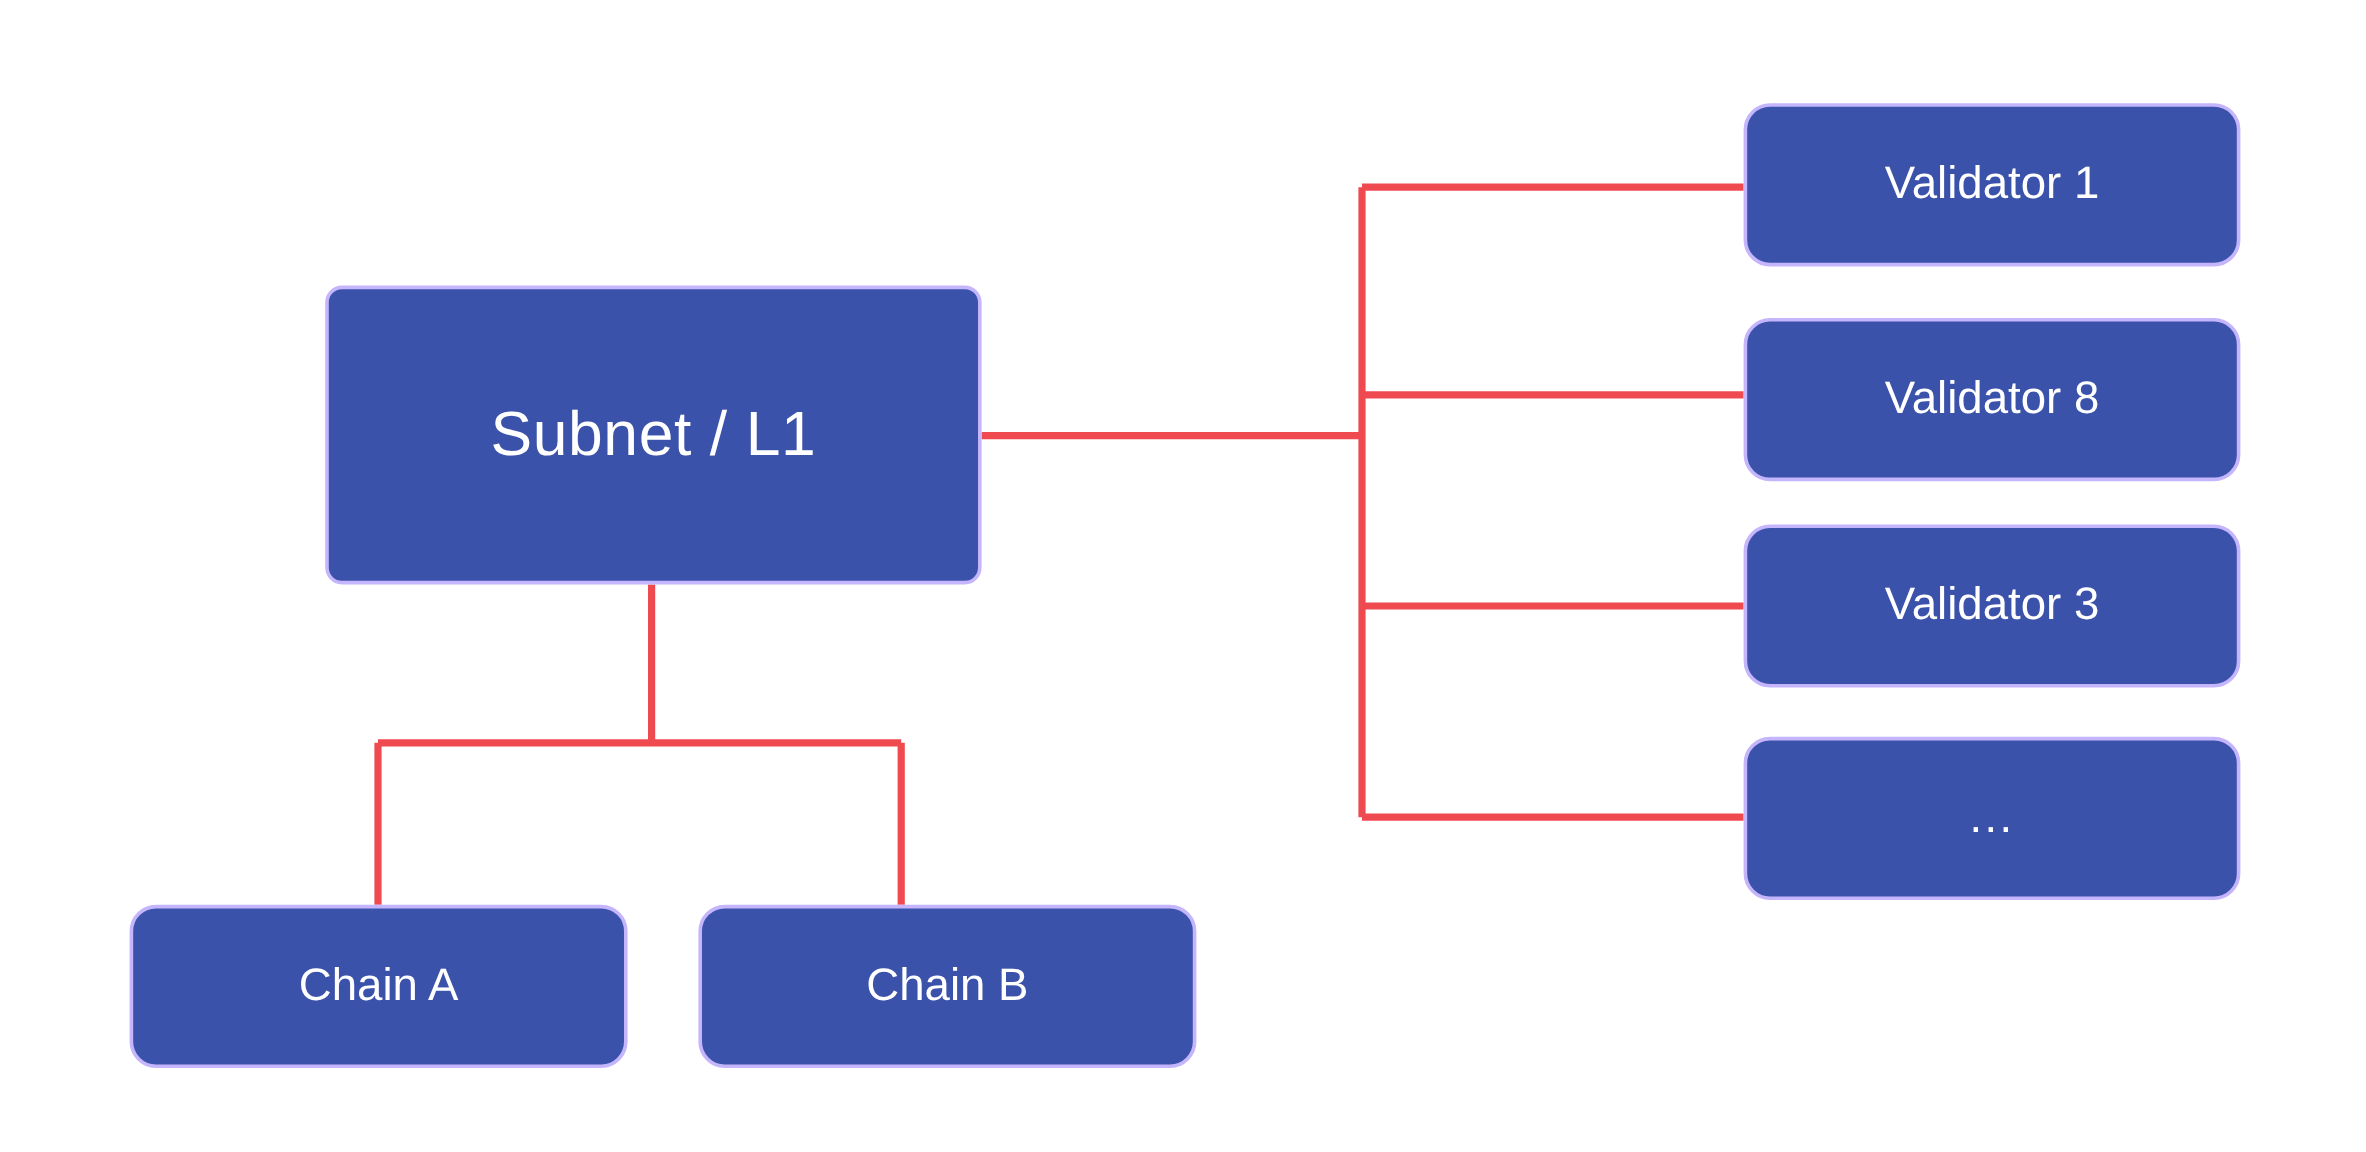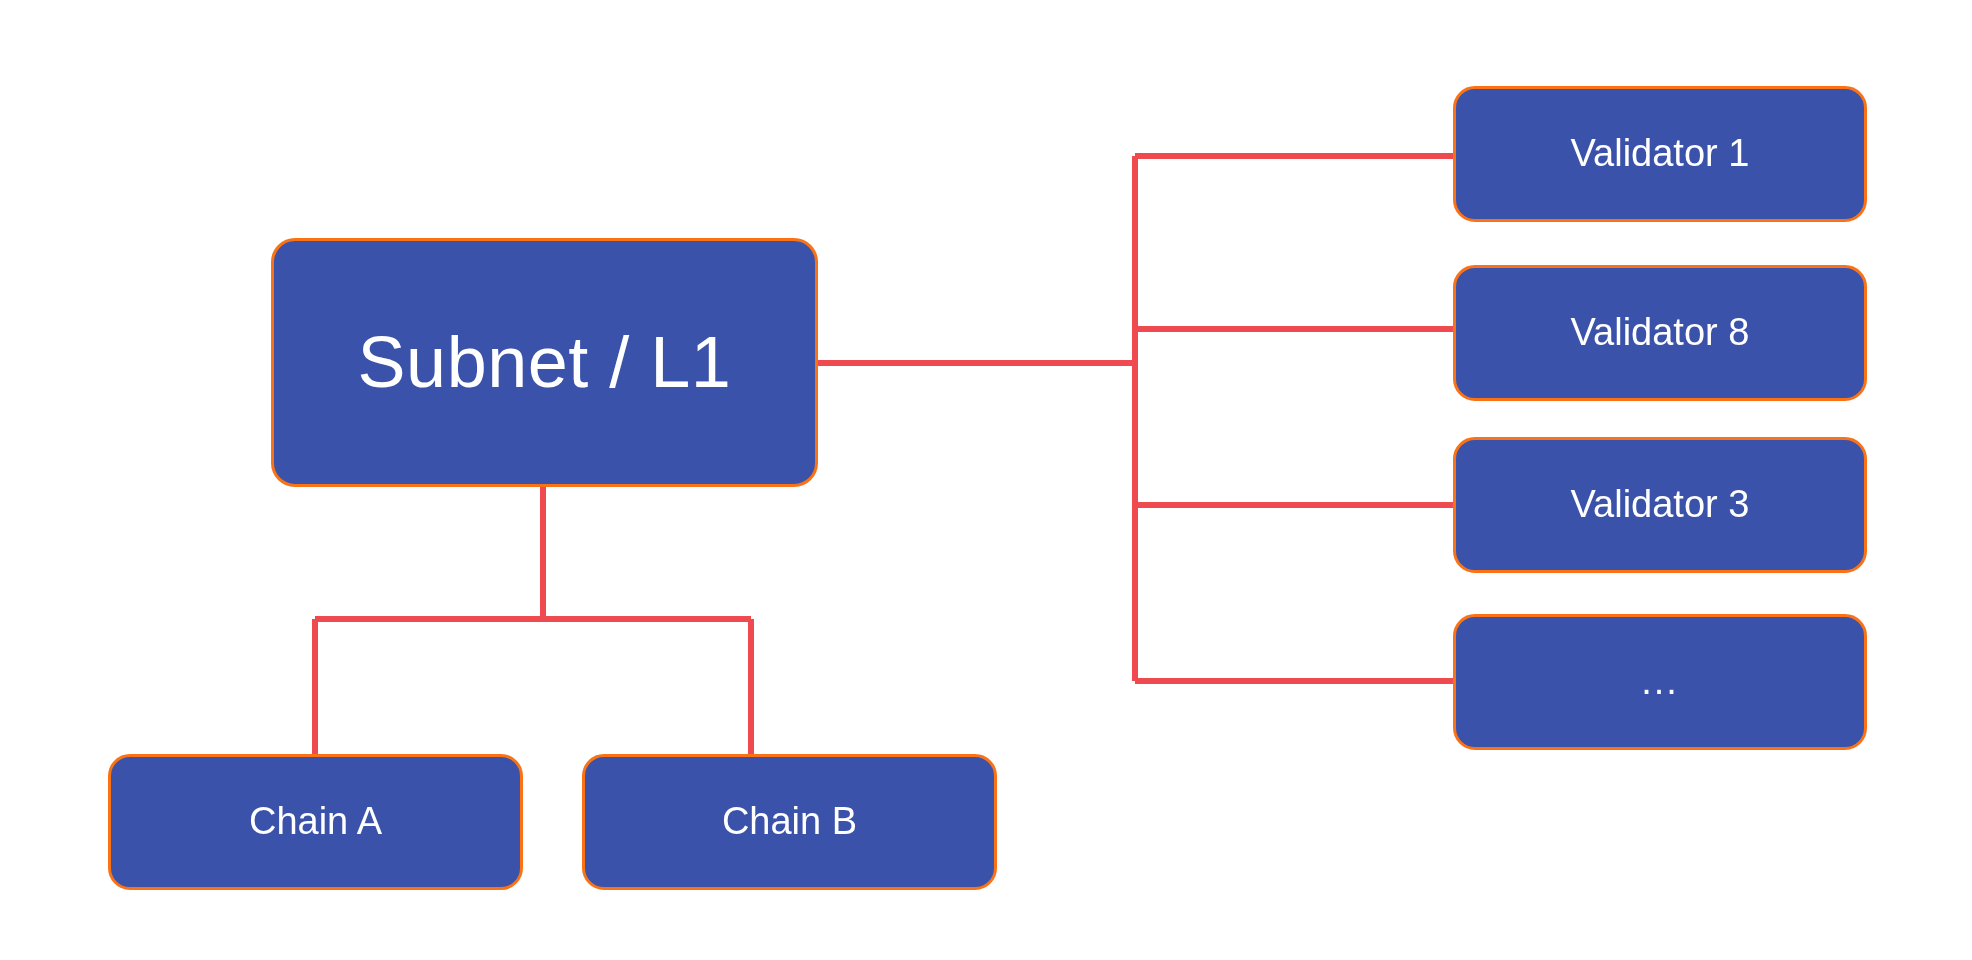--- a/index.html
+++ b/index.html
@@ -23,41 +23,41 @@
     left: 0;
     top: 0;
     width: 1972px;
     height: 960px;
     pointer-events: none;
   }
   .node {
     position: absolute;
     box-sizing: border-box;
     background: #3b52ab;
-    border: 3px solid #f97316;
+    border: 3px solid #c4b5fd;
     border-radius: 22px;
     display: flex;
     align-items: center;
     justify-content: center;
     color: #ffffff;
     text-align: center;
     line-height: 1.1;
     white-space: nowrap;
     user-select: none;
   }
   .node-label {
     display: block;
   }
   .node.root {
     left: 271px;
     top: 238px;
     width: 547px;
     height: 249px;
-    border-radius: 24px;
-    font-size: 72px;
+    border-radius: 14px;
+    font-size: 52px;
     letter-spacing: 0.5px;
   }
   .node.chain {
     width: 415px;
     height: 136px;
     font-size: 38px;
   }
   .node.chain-a { left: 108px; top: 754px; }
   .node.chain-b { left: 582px; top: 754px; }
   .node.validator {

